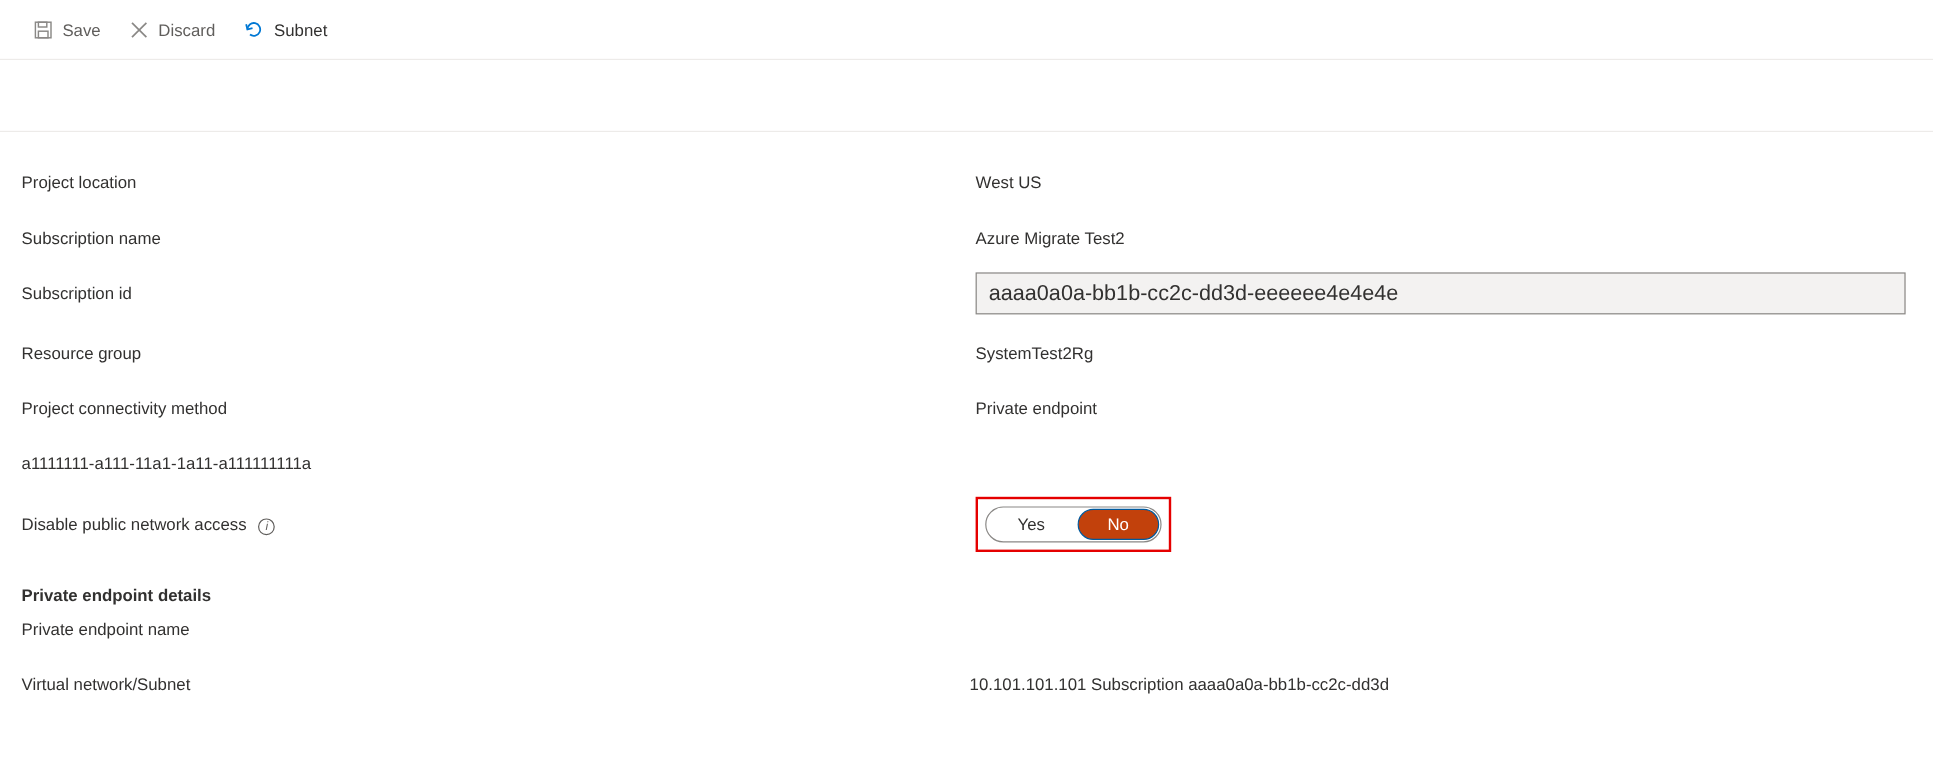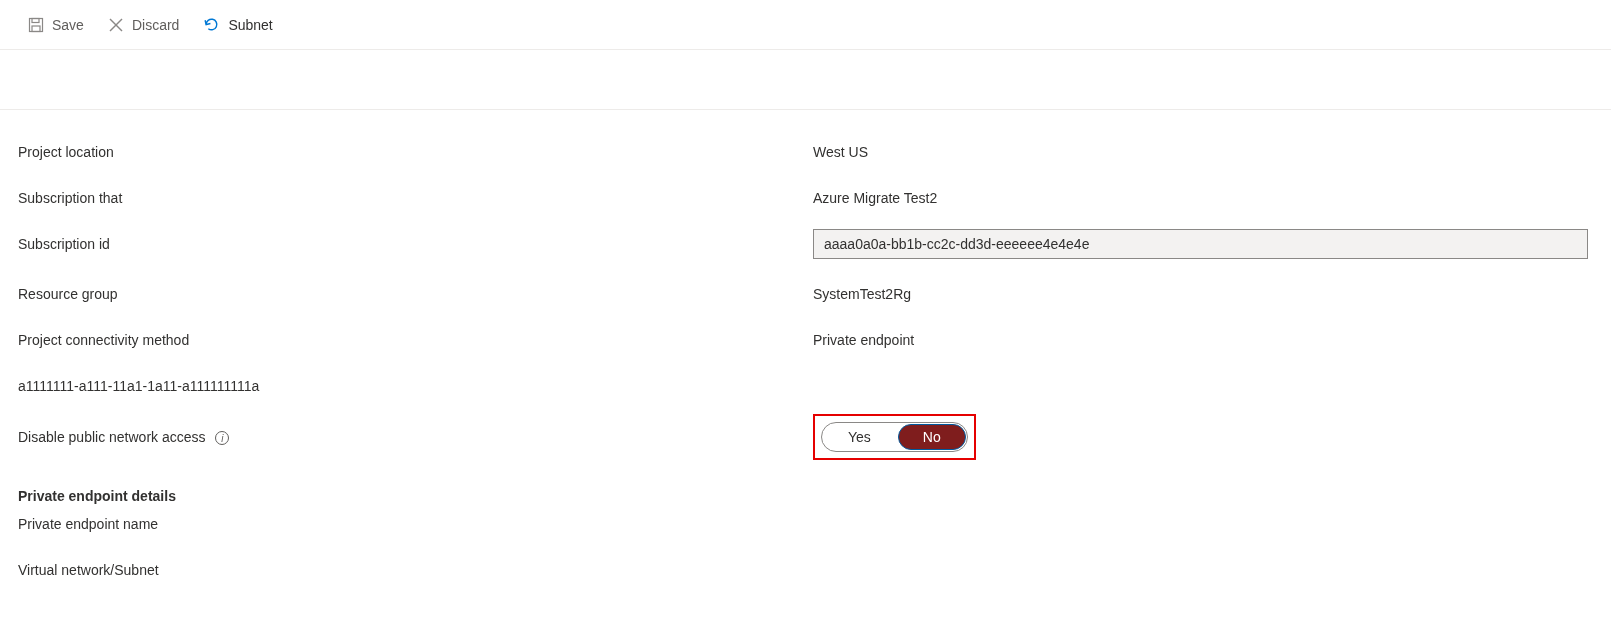--- a/index.html
+++ b/index.html
@@ -41,21 +41,21 @@
       color: #323130;
     }
     .row .value { color: #323130; }
     .link { color: #0078d4; cursor: pointer; }
     .input-readonly {
       background: #f3f2f1;
       border: 1px solid #8a8886;
       padding: 6px 10px;
       width: 780px;
       max-width: calc(100% - 5px);
-      font-size: 14px;
+      font-size: 18px;
       color: #323130;
     }
     .section-heading {
       font-weight: 600;
       margin-top: 28px;
     }
     .section-sub {
       color: #323130;
       margin-bottom: 8px;
       margin-top: 2px;
@@ -87,21 +87,21 @@
     }
     .pill-option {
       display: flex;
       align-items: center;
       justify-content: center;
       padding: 0 26px;
       font-size: 14px;
       cursor: pointer;
     }
     .pill-option.active {
-      background: #7f1d1d;
+      background: #c2410c;
       color: #fff;
       border-radius: 999px;
       border: 1px solid #005a9e;
       margin: 1px;
       padding: 0 24px;
     }
     .pill-option.inactive { color: #323130; }
   </style>
 </head>
 <body>
@@ -140,21 +140,21 @@
 <div class="spacer-row"></div>
 
 <div class="content">
 
   <div class="row">
     <div class="label">Project location</div>
     <div class="value">West US</div>
   </div>
 
   <div class="row">
-    <div class="label">Subscription that</div>
+    <div class="label">Subscription name</div>
     <div class="value link">Azure Migrate Test2</div>
   </div>
 
   <div class="row">
     <div class="label">Subscription id</div>
     <div class="value">
       <input class="input-readonly" readonly="" value="aaaa0a0a-bb1b-cc2c-dd3d-eeeeee4e4e4e" style="">
     </div>
   </div>
 
@@ -189,15 +189,16 @@
 
   <div class="section-heading">Private endpoint details</div>
 
   <div class="row">
     <div class="label">Private endpoint name</div>
     <div class="value"></div>
   </div>
 
   <div class="row">
     <div class="label">Virtual network/Subnet</div>
+    <div class="value" style="margin-left:-5px">10.101.101.101 Subscription aaaa0a0a-bb1b-cc2c-dd3d</div>
   </div>
 
 </div>
 
 </body></html>

